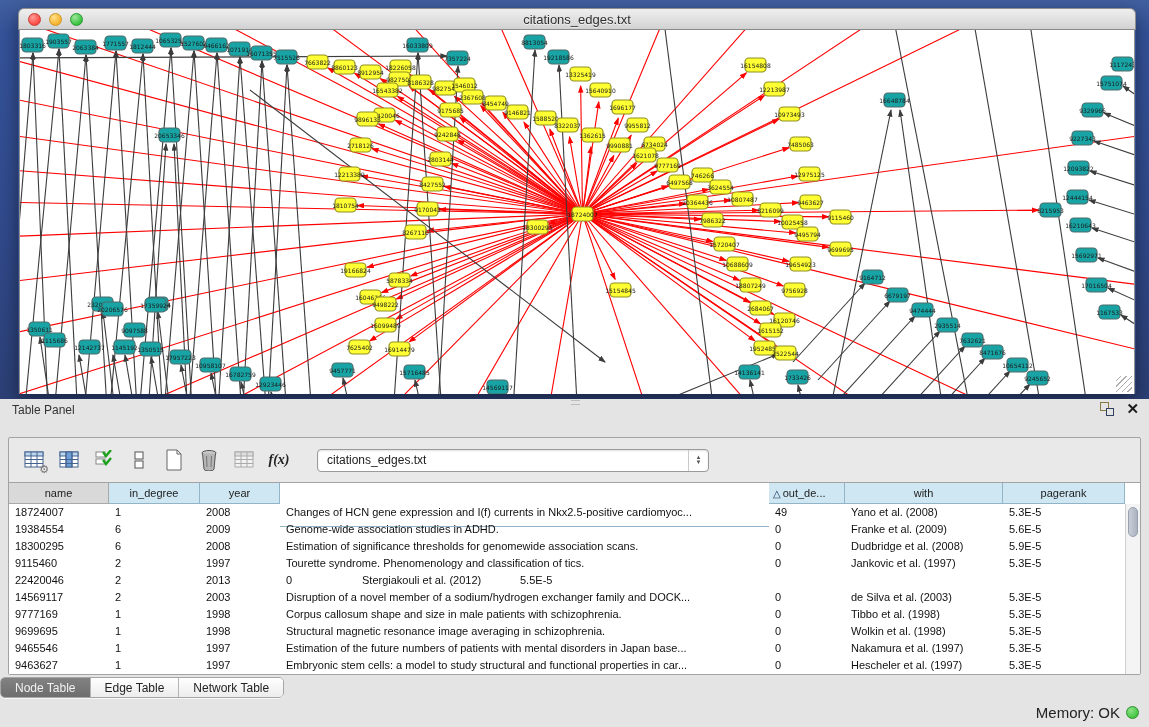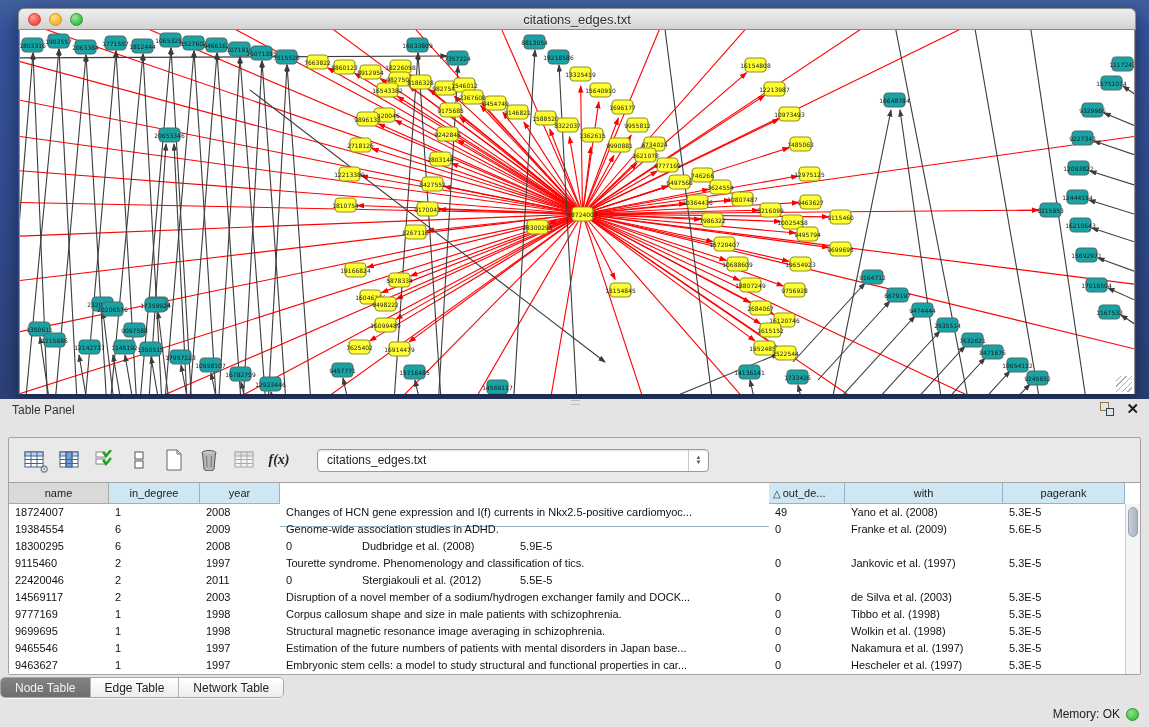--- a/index.html
+++ b/index.html
@@ -71,21 +71,21 @@
 
   .tabs { position:absolute; left:0; right:0; top:278px; display:flex; justify-content:flex-start; }
   .seg { display:flex; border:1px solid #a6a6a6; border-radius:5px; overflow:hidden; height:21px;
          box-shadow:0 1px 0 rgba(255,255,255,.7); }
   .seg-btn { font-size:12px; padding:0 14px; line-height:20px; color:#222;
              background:linear-gradient(180deg,#ffffff,#ececec); border-right:1px solid #b5b5b5; cursor:default; }
   .seg-btn:last-child { border-right:none; }
   .seg-btn.sel { background:linear-gradient(180deg,#828282,#6e6e6e); color:#f2f2f2; }
 
   .statusbar { position:absolute; right:10px; bottom:6px; display:flex; align-items:center; gap:6px; }
-  .statusbar .lbl { font-size:12px; color:#222; }
+  .statusbar .lbl { font-size:15px; color:#222; }
   .memdot { width:13px; height:13px; border-radius:50%;
             background:radial-gradient(circle at 35% 30%, #8fe28a, #3ec53e 75%); border:1px solid #2f8f2f; }
 </style>
 </head>
 <body>
 
 <div class="desktop">
   <div class="mac-window">
     <div class="titlebar">
       <div class="lights">
@@ -906,37 +906,38 @@
             <div class="td" style="width: 80px;">2009</div>
             <div class="td" style="width: 489px;">Genome-wide association studies in ADHD.</div>
             <div class="td" style="width: 76px;">0</div>
             <div class="td" style="width: 158px;">Franke et al. (2009)</div>
             <div class="td" style="width: 122px;">5.6E-5</div>
           </div>
           <div class="trow">
             <div class="td" style="width: 100px;">18300295</div>
             <div class="td" style="width: 91px;">6</div>
             <div class="td" style="width: 80px;">2008</div>
+            <div class="td" style="width: 489px;">Estimation of significance thresholds for genomewide association scans.</div>
             <div class="td" style="width: 76px;">0</div>
             <div class="td" style="width: 158px;">Dudbridge et al. (2008)</div>
             <div class="td" style="width: 122px;">5.9E-5</div>
           </div>
           <div class="trow">
             <div class="td" style="width: 100px;">9115460</div>
             <div class="td" style="width: 91px;">2</div>
             <div class="td" style="width: 80px;">1997</div>
             <div class="td" style="width: 489px;">Tourette syndrome. Phenomenology and classification of tics.</div>
             <div class="td" style="width: 76px;">0</div>
             <div class="td" style="width: 158px;">Jankovic et al. (1997)</div>
             <div class="td" style="width: 122px;">5.3E-5</div>
           </div>
           <div class="trow">
             <div class="td" style="width: 100px;">22420046</div>
             <div class="td" style="width: 91px;">2</div>
-            <div class="td" style="width: 80px;">2011</div>
+            <div class="td" style="width: 80px;">2013</div>
             <div class="td" style="width: 76px;">0</div>
             <div class="td" style="width: 158px;">Stergiakouli et al. (2012)</div>
             <div class="td" style="width: 122px;">5.5E-5</div>
           </div>
           <div class="trow">
             <div class="td" style="width: 100px;">14569117</div>
             <div class="td" style="width: 91px;">2</div>
             <div class="td" style="width: 80px;">2003</div>
             <div class="td" style="width: 489px;">Disruption of a novel member of a sodium/hydrogen exchanger family and DOCK...</div>
             <div class="td" style="width: 76px;">0</div>

